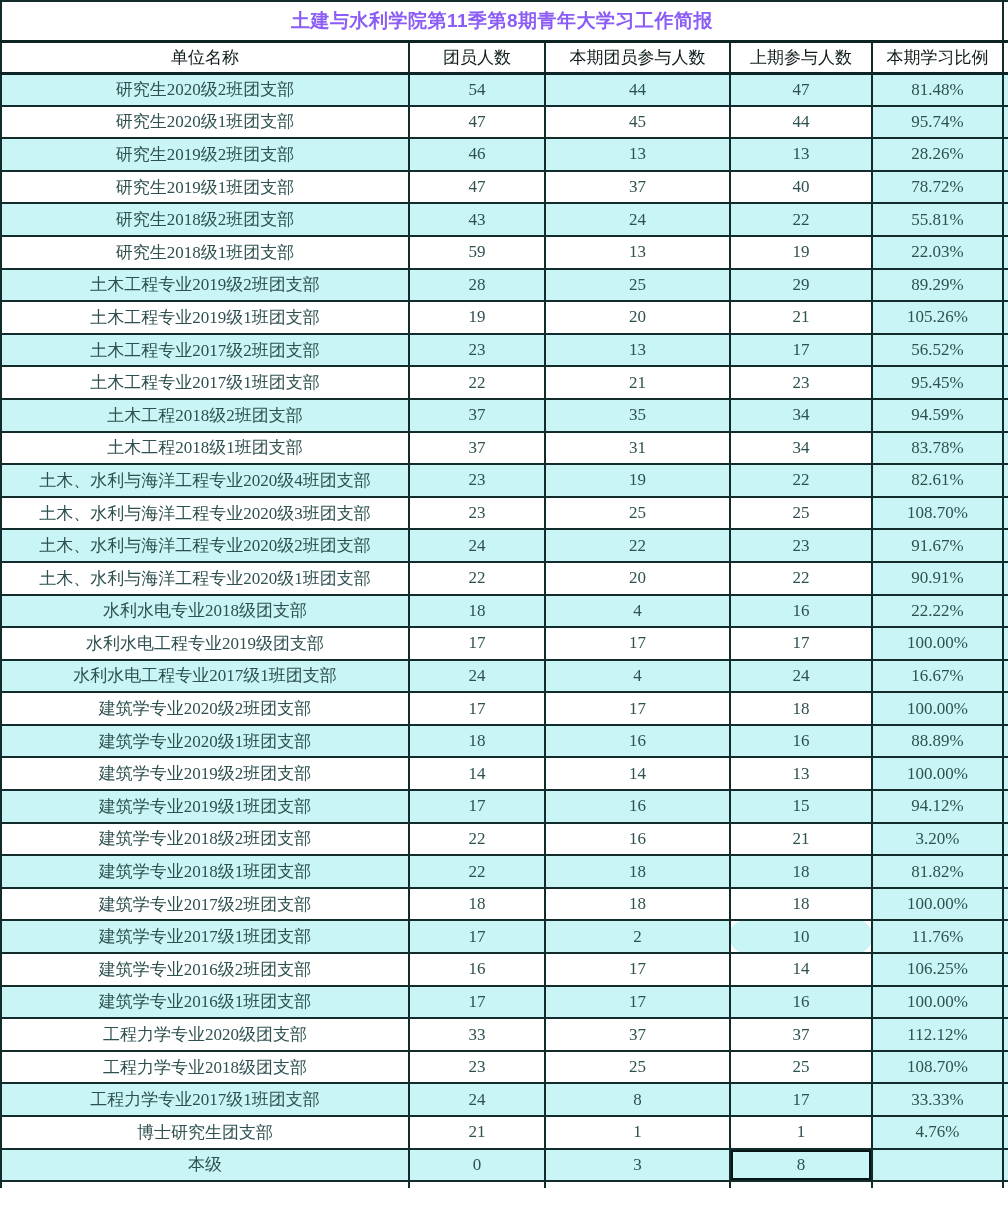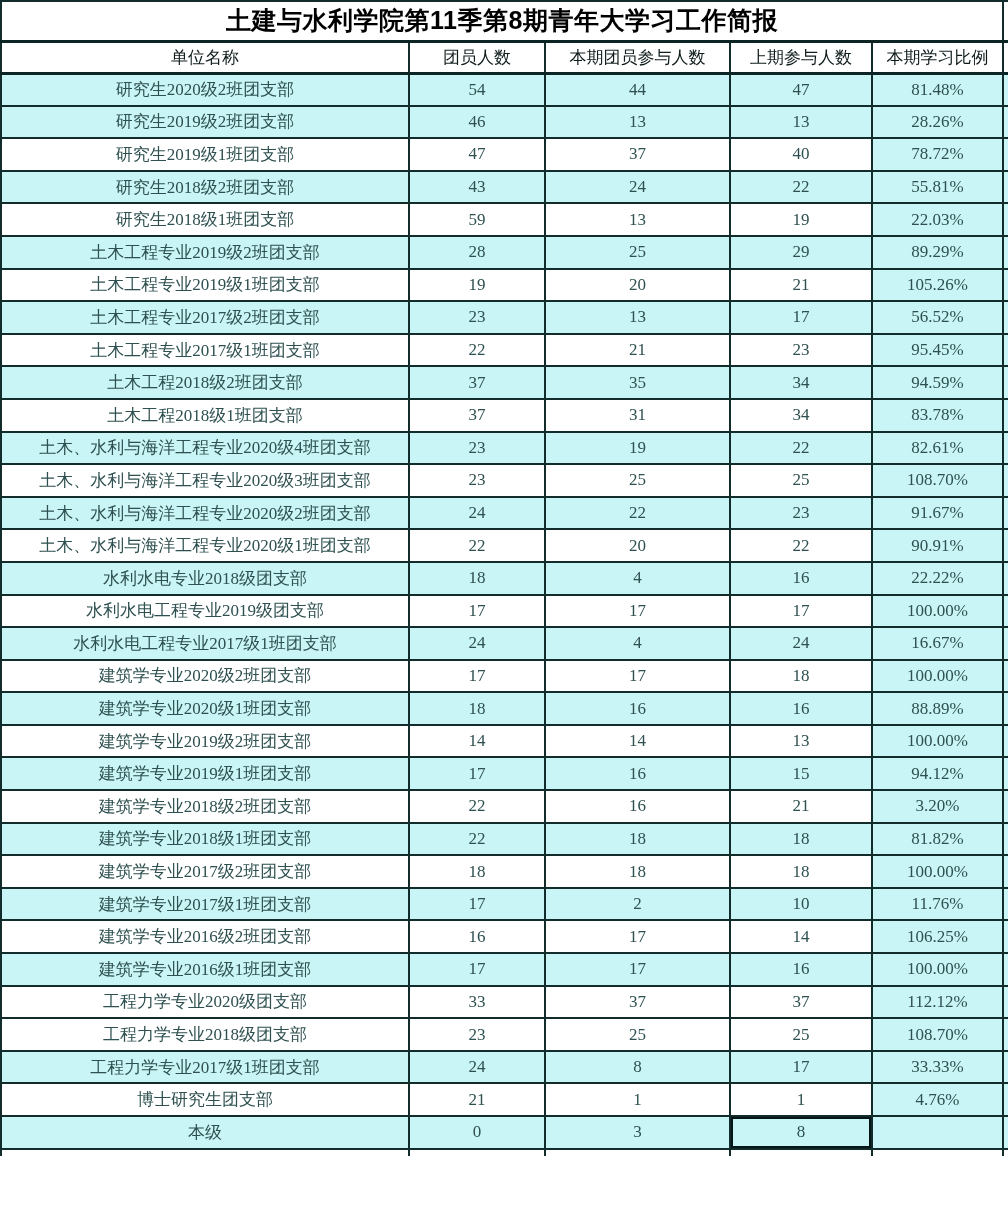--- a/index.html
+++ b/index.html
@@ -22,23 +22,23 @@
     overflow: hidden;
     white-space: nowrap;
     text-align: center;
     vertical-align: middle;
   }
   tr.title-row { height: 40px; }
   .title-cell {
     border-bottom: 3px solid #0d2424;
     font-family: "Liberation Sans", "DejaVu Sans", sans-serif;
     font-weight: bold;
-    font-size: 25px;
+    font-size: 19px;
     letter-spacing: 0.5px;
-    color: #000000;
+    color: #8b5cf6;
     background: #ffffff;
   }
   tr.header-row { height: 32px; }
   tr.header-row th {
     border-bottom: 3px solid #0d2424;
     font-weight: normal;
     font-size: 17px;
     color: #101c1c;
     background: #ffffff;
   }
@@ -84,20 +84,28 @@
   <tbody id="table-body">
       <tr class="data-row">
         <td class="cyan" style="background: rgb(201, 245, 246);">研究生2020级2班团支部</td>
         <td class="cyan" style="background: rgb(201, 245, 246);">54</td>
         <td class="cyan" style="background: rgb(201, 245, 246);">44</td>
         <td class="cyan" style="background: rgb(201, 245, 246);">47</td>
         <td class="cyan" style="background: rgb(201, 245, 246);">81.48%</td>
         <td class="ext cyan" style="background: rgb(201, 245, 246);"></td>
       </tr>
       <tr class="data-row">
+        <td>研究生2020级1班团支部</td>
+        <td>47</td>
+        <td>45</td>
+        <td>44</td>
+        <td class="cyan" style="background: rgb(201, 245, 246);">95.74%</td>
+        <td class="ext cyan" style="background: rgb(201, 245, 246);"></td>
+      </tr>
+      <tr class="data-row">
         <td class="cyan" style="background: rgb(201, 245, 246);">研究生2019级2班团支部</td>
         <td class="cyan" style="background: rgb(201, 245, 246);">46</td>
         <td class="cyan" style="background: rgb(201, 245, 246);">13</td>
         <td class="cyan" style="background: rgb(201, 245, 246);">13</td>
         <td class="cyan" style="background: rgb(201, 245, 246);">28.26%</td>
         <td class="ext cyan" style="background: rgb(201, 245, 246);"></td>
       </tr>
       <tr class="data-row">
         <td>研究生2019级1班团支部</td>
         <td>47</td>
@@ -279,21 +287,21 @@
         <td>18</td>
         <td>18</td>
         <td>18</td>
         <td class="cyan" style="background: rgb(201, 245, 246);">100.00%</td>
         <td class="ext cyan" style="background: rgb(201, 245, 246);"></td>
       </tr>
       <tr class="data-row">
         <td class="cyan" style="background: rgb(201, 245, 246);">建筑学专业2017级1班团支部</td>
         <td class="cyan" style="background: rgb(201, 245, 246);">17</td>
         <td class="cyan" style="background: rgb(201, 245, 246);">2</td>
-        <td class="cyan" style="background: rgb(201, 245, 246);">10</td>
+        <td class="cyan" style="background: rgb(201, 245, 246); border-radius: 15px;">10</td>
         <td class="cyan" style="background: rgb(201, 245, 246);">11.76%</td>
         <td class="ext cyan" style="background: rgb(201, 245, 246);"></td>
       </tr>
       <tr class="data-row">
         <td>建筑学专业2016级2班团支部</td>
         <td>16</td>
         <td>17</td>
         <td>14</td>
         <td class="cyan" style="background: rgb(201, 245, 246);">106.25%</td>
         <td class="ext cyan" style="background: rgb(201, 245, 246);"></td>

